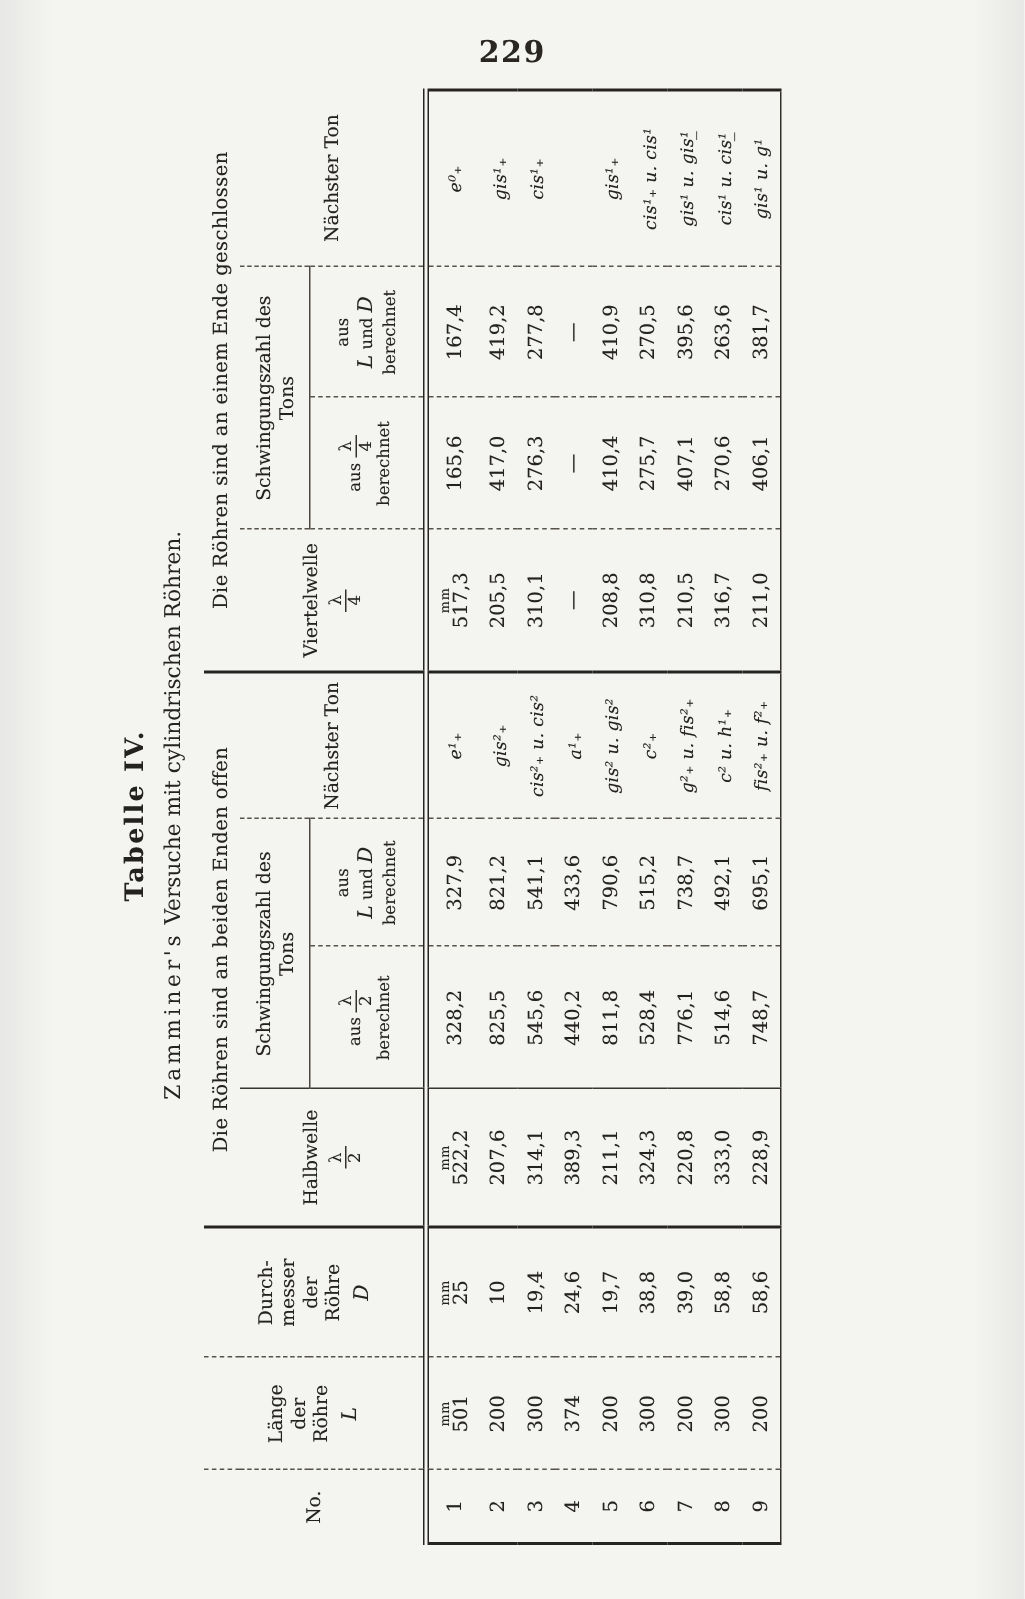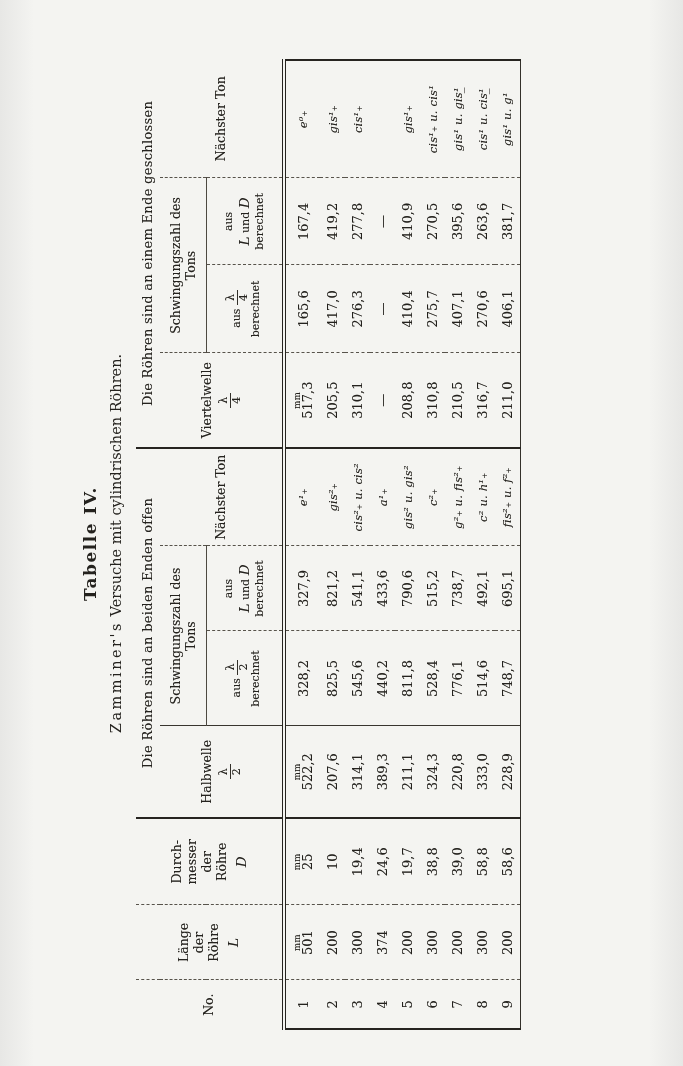--- a/index.html
+++ b/index.html
@@ -40,20 +40,21 @@
   .subcell{font-size:11px;line-height:1.25;}
   .mm{display:block;font-size:8.5px;line-height:8px;letter-spacing:0.5px;}
   .v{display:block;line-height:13px;}
   .ton{font-style:italic;font-size:11.5px;letter-spacing:0.2px;white-space:nowrap;}
   .stack span{display:block;line-height:1.2;}
 </style>
 </head>
 <body>
 
 <div class="scan">
+  <div class="pageno">229</div>
 
   <div class="rot">
     <div class="title">Tabelle IV.</div>
     <div class="subtitle">
       <span class="sperr">Zamminer's</span>
       <span>Versuche mit cylindrischen Röhren.</span>
     </div>
 
     <table>
       <colgroup>

